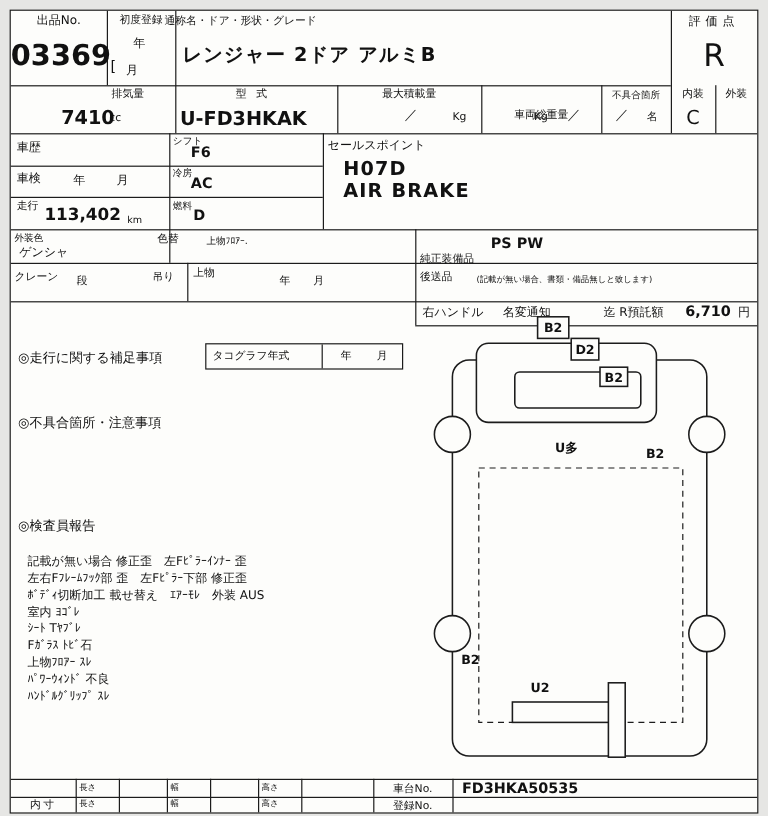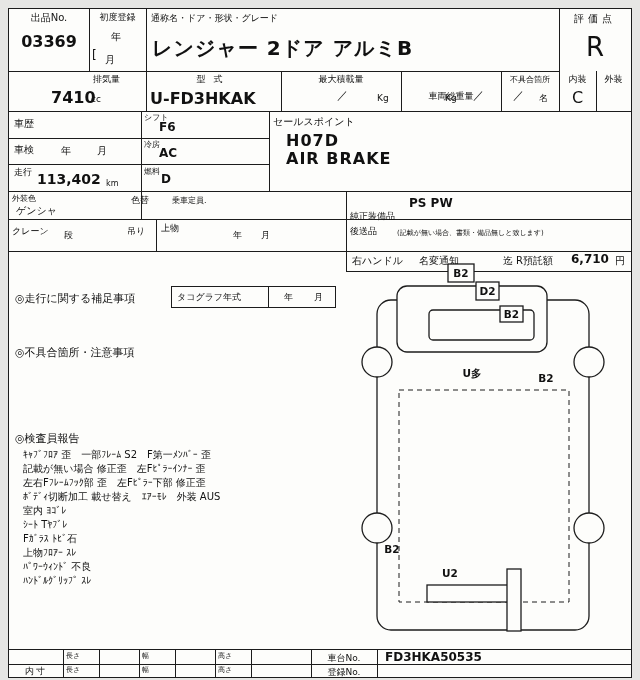--- a/index.html
+++ b/index.html
@@ -11,21 +11,21 @@
   }
   .sheet { position:relative; width:640px; height:680px; overflow:hidden; }
   .form {
     position:absolute; left:8px; top:8px; width:624px; height:670px;
     background:#fdfdfb; border:1.5px solid #1c1c1c;
   }
   .t { position:absolute; white-space:nowrap; line-height:1.15; }
   .c { text-align:center; }
   .f7{font-size:7px}.f8{font-size:8px}.f9{font-size:9px}.f10{font-size:10px}
   .f11{font-size:11px}.f12{font-size:12px}.f13{font-size:16px}.f14{font-size:14px}
-  .f16{font-size:20px}.f20{font-size:16px}.f26{font-size:26px}
+  .f16{font-size:16px}.f20{font-size:24px}.f26{font-size:26px}
   .b{font-weight:bold}
   .ls1{letter-spacing:1px}.ls2{letter-spacing:2px}.ls3{letter-spacing:4px}.ls6{letter-spacing:8px}
   .hl { position:absolute; height:1px; background:#1c1c1c; }
   .vl { position:absolute; width:1px; background:#1c1c1c; }
   .box { position:absolute; border:1px solid #1c1c1c; background:#fdfdfb; }
   svg text { font-family:"DejaVu Sans","Liberation Sans",sans-serif; }
 </style>
 </head>
 <body>
 
@@ -62,21 +62,21 @@
     <div class="vl" style="left:242px;top:640px;height:28px"></div>
     <div class="vl" style="left:302px;top:640px;height:28px"></div>
     <div class="vl" style="left:368px;top:640px;height:28px"></div>
 
     <div class="t f10 c" style="left:0;top:3px;width:80px">出品No.</div>
     <div class="t f20 b c" style="left:0;top:24px;width:80px">03369</div>
     <div class="t f9 c" style="left:80px;top:3px;width:57px">初度登録</div>
     <div class="t f10" style="left:102px;top:22px">年</div>
     <div class="t f12" style="left:83px;top:40px">[</div>
     <div class="t f10" style="left:96px;top:45px">月</div>
-    <div class="t f9" style="left:142px;top:4px">通称名・ドア・形状・グレード</div>
+    <div class="t f9" style="left:128px;top:4px">通称名・ドア・形状・グレード</div>
     <div class="t f16 b ls1" style="left:143px;top:28px">レンジャー 2ドア アルミB</div>
     <div class="t f10 ls3 c" style="left:550px;top:4px;width:72px">評価点</div>
     <div class="t f26 c" style="left:550px;top:24px;width:72px">R</div>
 
     <div class="t f9" style="left:84px;top:65px">排気量</div>
     <div class="t f13 b" style="left:42px;top:80px">7410</div>
     <div class="t f9" style="left:82px;top:85px">cc</div>
     <div class="t f9 ls6 c" style="left:137px;top:65px;width:135px">型式</div>
     <div class="t f13 b" style="left:141px;top:81px">U-FD3HKAK</div>
     <div class="t f9 c" style="left:272px;top:65px;width:120px">最大積載量</div>
@@ -101,21 +101,21 @@
     <div class="t f8" style="left:135px;top:131px">冷房</div>
     <div class="t f12 b" style="left:150px;top:138px">AC</div>
     <div class="t f9" style="left:5px;top:158px">走行</div>
     <div class="t f14 b" style="left:28px;top:162px">113,402</div>
     <div class="t f8" style="left:97px;top:170px">km</div>
     <div class="t f8" style="left:135px;top:158px">燃料</div>
     <div class="t f12 b" style="left:152px;top:164px">D</div>
     <div class="t f8" style="left:3px;top:185px">外装色</div>
     <div class="t f10" style="left:7px;top:196px">ゲンシャ</div>
     <div class="t f9" style="left:122px;top:186px">色替</div>
-    <div class="t f8" style="left:163px;top:187px">乗車定員.</div>
+    <div class="t f8" style="left:163px;top:187px">上物ﾌﾛｱｰ.</div>
     <div class="t f9" style="left:3px;top:217px">クレーン</div>
     <div class="t f9" style="left:55px;top:221px">段</div>
     <div class="t f9" style="left:118px;top:217px">吊り</div>
     <div class="t f9" style="left:152px;top:214px">上物</div>
     <div class="t f9" style="left:224px;top:221px">年</div>
     <div class="t f9" style="left:252px;top:221px">月</div>
 
     <div class="t f10" style="left:264px;top:107px">セールスポイント</div>
     <div class="t f13 b ls1" style="left:277px;top:123px">H07D</div>
     <div class="t f13 b ls1" style="left:277px;top:141px">AIR BRAKE</div>
@@ -133,21 +133,20 @@
 
     <div class="t f11" style="left:6px;top:284px">◎走行に関する補足事項</div>
     <div class="box" style="left:162px;top:277px;width:165px;height:22px">
       <div class="t f9" style="left:5px;top:5px">タコグラフ年式</div>
       <div class="vl" style="left:96px;top:0;height:20px"></div>
       <div class="t f9" style="left:112px;top:5px">年</div>
       <div class="t f9" style="left:142px;top:5px">月</div>
     </div>
     <div class="t f11" style="left:6px;top:338px">◎不具合箇所・注意事項</div>
     <div class="t f11" style="left:6px;top:424px">◎検査員報告</div>
-    <div class="t f10" style="left:14px;top:440px">ｷｬﾌﾞﾌﾛｱ 歪　一部ﾌﾚｰﾑ S2　F第一ﾒﾝﾊﾞｰ 歪</div>
     <div class="t f10" style="left:14px;top:454px">記載が無い場合 修正歪　左Fﾋﾟﾗｰｲﾝﾅｰ 歪</div>
     <div class="t f10" style="left:14px;top:482px">ﾎﾞﾃﾞｨ切断加工 載せ替え　ｴｱｰﾓﾚ　外装 AUS</div>
     <div class="t f10" style="left:14px;top:468px">左右Fﾌﾚｰﾑﾌｯｸ部 歪　左Fﾋﾟﾗｰ下部 修正歪</div>
     <div class="t f10" style="left:14px;top:496px">室内 ﾖｺﾞﾚ</div>
     <div class="t f10" style="left:14px;top:510px">ｼｰﾄ Tﾔﾌﾞﾚ</div>
     <div class="t f10" style="left:14px;top:524px">Fｶﾞﾗｽ ﾄﾋﾞ石</div>
     <div class="t f10" style="left:14px;top:538px">上物ﾌﾛｱｰ ｽﾚ</div>
     <div class="t f10" style="left:14px;top:552px">ﾊﾟﾜｰｳｨﾝﾄﾞ 不良</div>
     <div class="t f10" style="left:14px;top:566px">ﾊﾝﾄﾞﾙｸﾞﾘｯﾌﾟ ｽﾚ</div>
 

